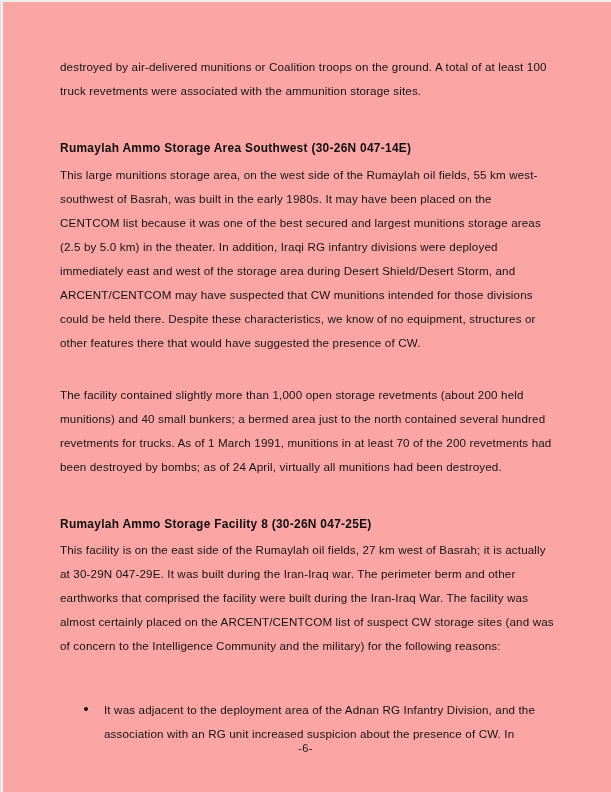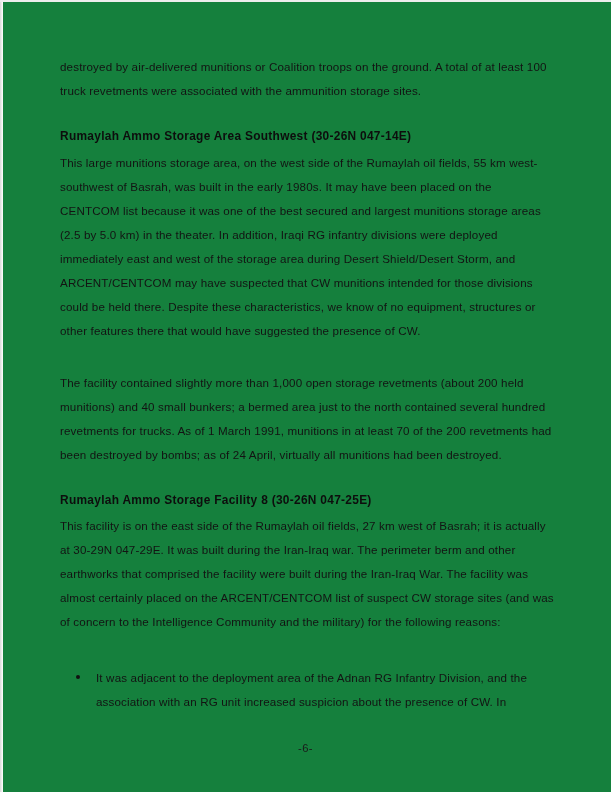--- a/index.html
+++ b/index.html
@@ -11,21 +11,21 @@
     width: 611px;
     height: 792px;
     font-family: "Liberation Sans", sans-serif;
     color: #000000;
     overflow: hidden;
   }
   .page {
     position: relative;
     width: 611px;
     height: 792px;
-    background: #15803d;
+    background: #fca5a5;
     box-sizing: border-box;
   }
   .content {
     position: absolute;
     left: 60px;
     top: 55px;
     width: 494px;
   }
   p {
     margin: 0 0 0 0;
@@ -36,28 +36,28 @@
     color: #131313;
   }
   .para {
     margin-bottom: 14px;
   }
   .heading {
     font-size: 11.9px;
     font-weight: bold;
     line-height: 2.0;
     letter-spacing: 0.3px;
-    margin-top: 2px;
+    margin-top: 14px;
     margin-bottom: 2px;
     color: #0d0d0d;
   }
   .gap-small { height: 6px; }
   .gap-med { height: 14px; }
   ul.bullets {
-    margin: 4px;
+    margin: 12px;
     padding: 0 0 0 0;
     list-style: none;
   }
   ul.bullets li {
     position: relative;
     padding-left: 32px;
     font-size: 11.6px;
     line-height: 2.07;
     letter-spacing: 0.15px;
     color: #131313;

